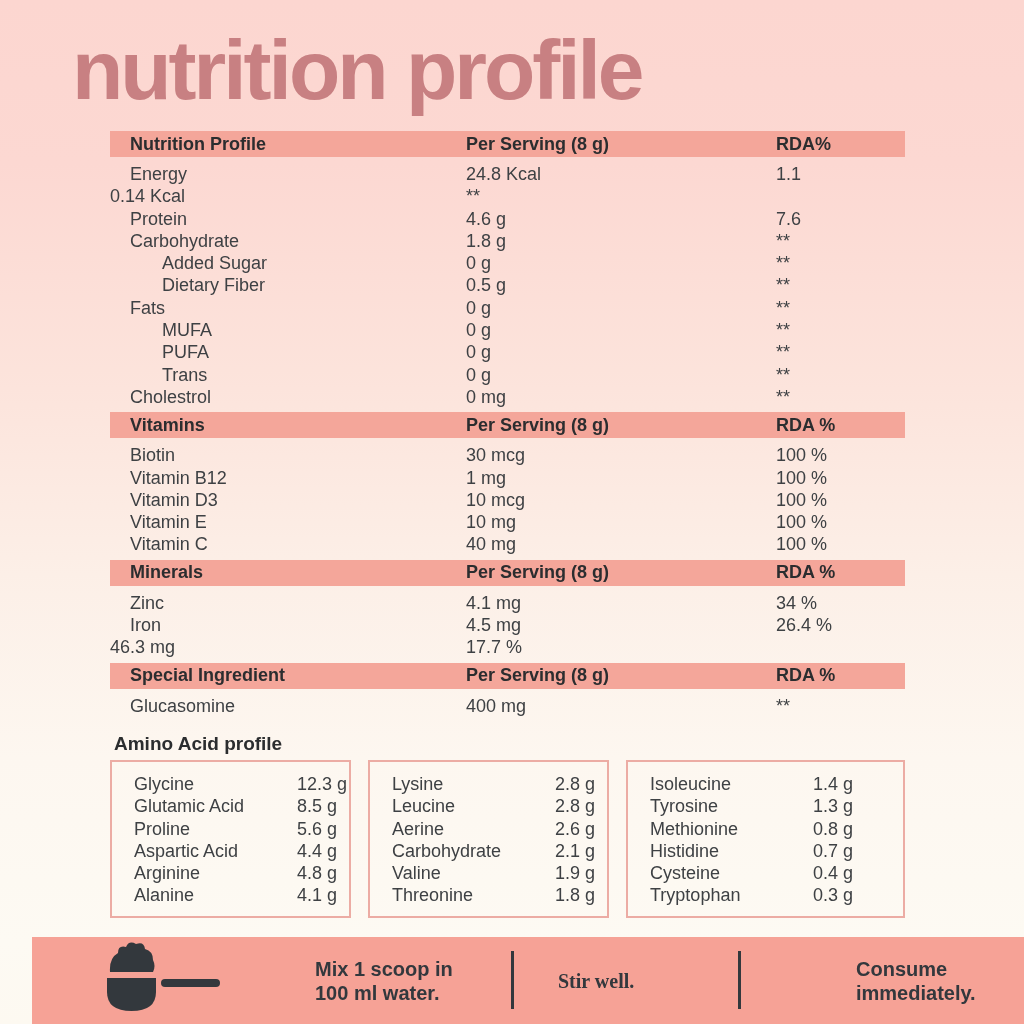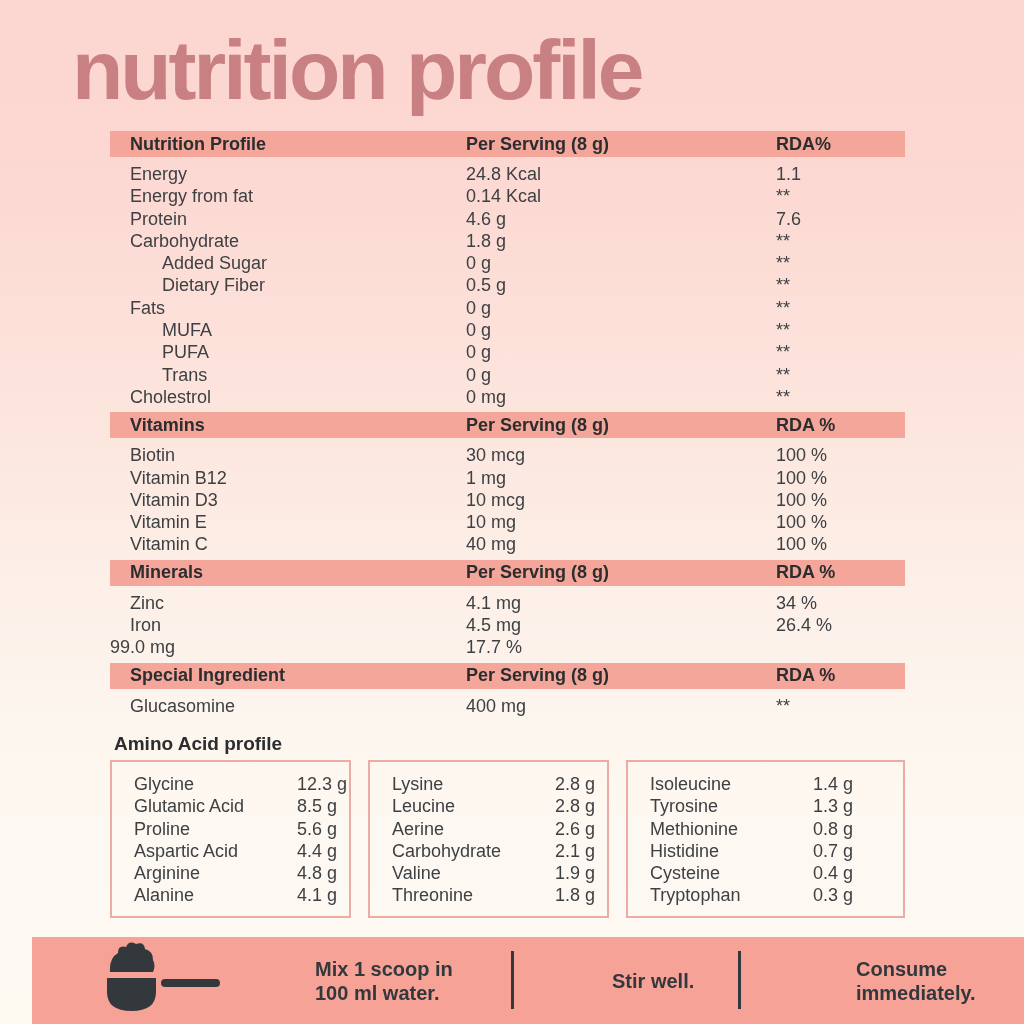--- a/index.html
+++ b/index.html
@@ -26,21 +26,21 @@
   .abox.b1,.abox.b2{width:247px;}
   .abox.b3{width:286px;}
   .arow{display:flex;height:22.3px;line-height:22.3px;font-size:18px;color:#3e4144;}
   .aname{width:163px;}
   .footer{position:absolute;left:0;bottom:0;width:1024px;height:87px;background:#f6a296;margin-left:32px;}
   .scoop{position:absolute;left:66px;top:5px;}
   .fdivider{position:absolute;top:14px;width:3px;height:58px;background:#33383d;}
   .fdiv1{left:479px;} .fdiv2{left:706px;}
   .ftext{position:absolute;top:50%;transform:translateY(-50%);
          font-size:20px;line-height:24px;font-weight:700;color:#33383d;white-space:pre-line;}
-  .ft1{left:283px;} .ft2{left:580px;} .ft3{left:824px;}
+  .ft1{left:283px;} .ft2{left:526px;font-family:Liberation Serif, serif;} .ft3{left:824px;}
 </style>
 </head>
 <body>
 
 <div class="page">
 
   <h1 class="title">nutrition profile</h1>
 
   <div class="table-wrap" id="sections">
       <div class="band">
@@ -48,21 +48,20 @@
         <span class="c2">Per Serving (8 g)</span>
         <span class="c3">RDA%</span>
       </div>
       <div class="rows">
         <div class="row">
           <span class="c1">Energy</span>
           <span class="c2">24.8 Kcal</span>
           <span class="c3">1.1</span>
         </div>
         <div class="row">
-          <span class="c1">Energy from fat</span>
           <span class="c2">0.14 Kcal</span>
           <span class="c3">**</span>
         </div>
         <div class="row">
           <span class="c1">Protein</span>
           <span class="c2">4.6 g</span>
           <span class="c3">7.6</span>
         </div>
         <div class="row">
           <span class="c1">Carbohydrate</span>
@@ -147,21 +146,21 @@
           <span class="c1">Zinc</span>
           <span class="c2">4.1 mg</span>
           <span class="c3">34 %</span>
         </div>
         <div class="row">
           <span class="c1">Iron</span>
           <span class="c2">4.5 mg</span>
           <span class="c3">26.4 %</span>
         </div>
         <div class="row">
-          <span class="c2">99.0 mg</span>
+          <span class="c2">46.3 mg</span>
           <span class="c3">17.7 %</span>
         </div>
       </div>
       <div class="band">
         <span class="c1">Special Ingredient</span>
         <span class="c2">Per Serving (8 g)</span>
         <span class="c3">RDA %</span>
       </div>
       <div class="rows">
         <div class="row">

